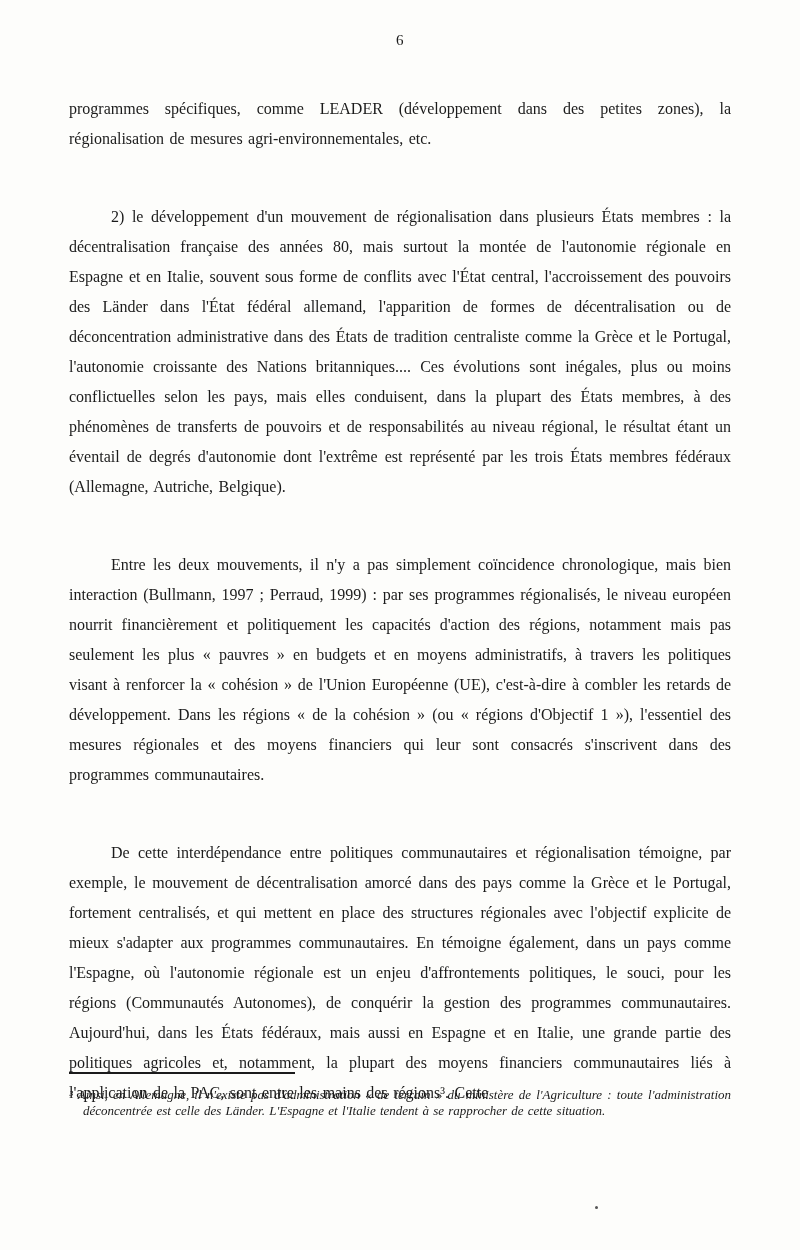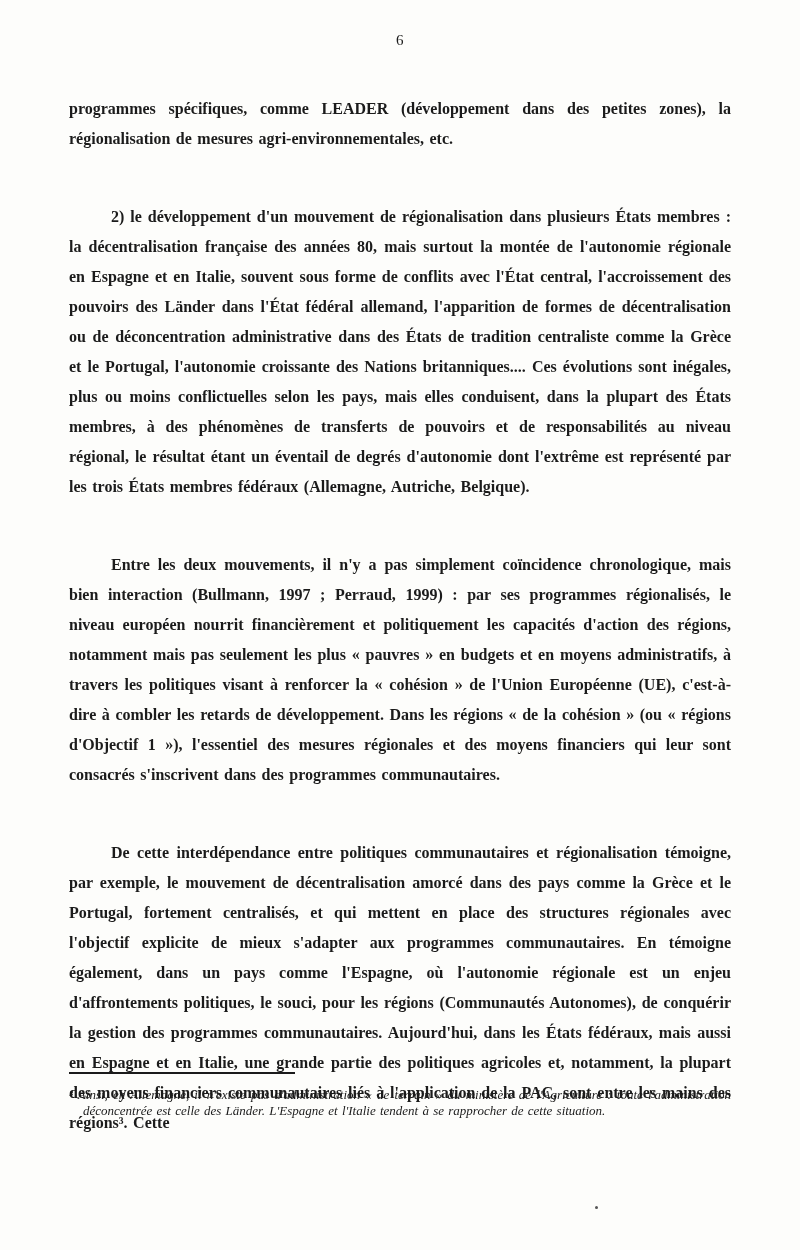--- a/index.html
+++ b/index.html
@@ -24,21 +24,20 @@
     width: 100%;
     text-align: center;
     font-size: 15px;
     letter-spacing: 0.5px;
   }
   .content {
     position: absolute;
     top: 94px;
     left: 69px;
     width: 662px;
-    font-weight: bold;
   }
   .para {
     margin: 0 0 7px 0;
     font-size: 16px;
     line-height: 30px;
     text-align: justify;
     text-justify: inter-word;
     word-spacing: 1.5px;
   }
   .para.indent {

